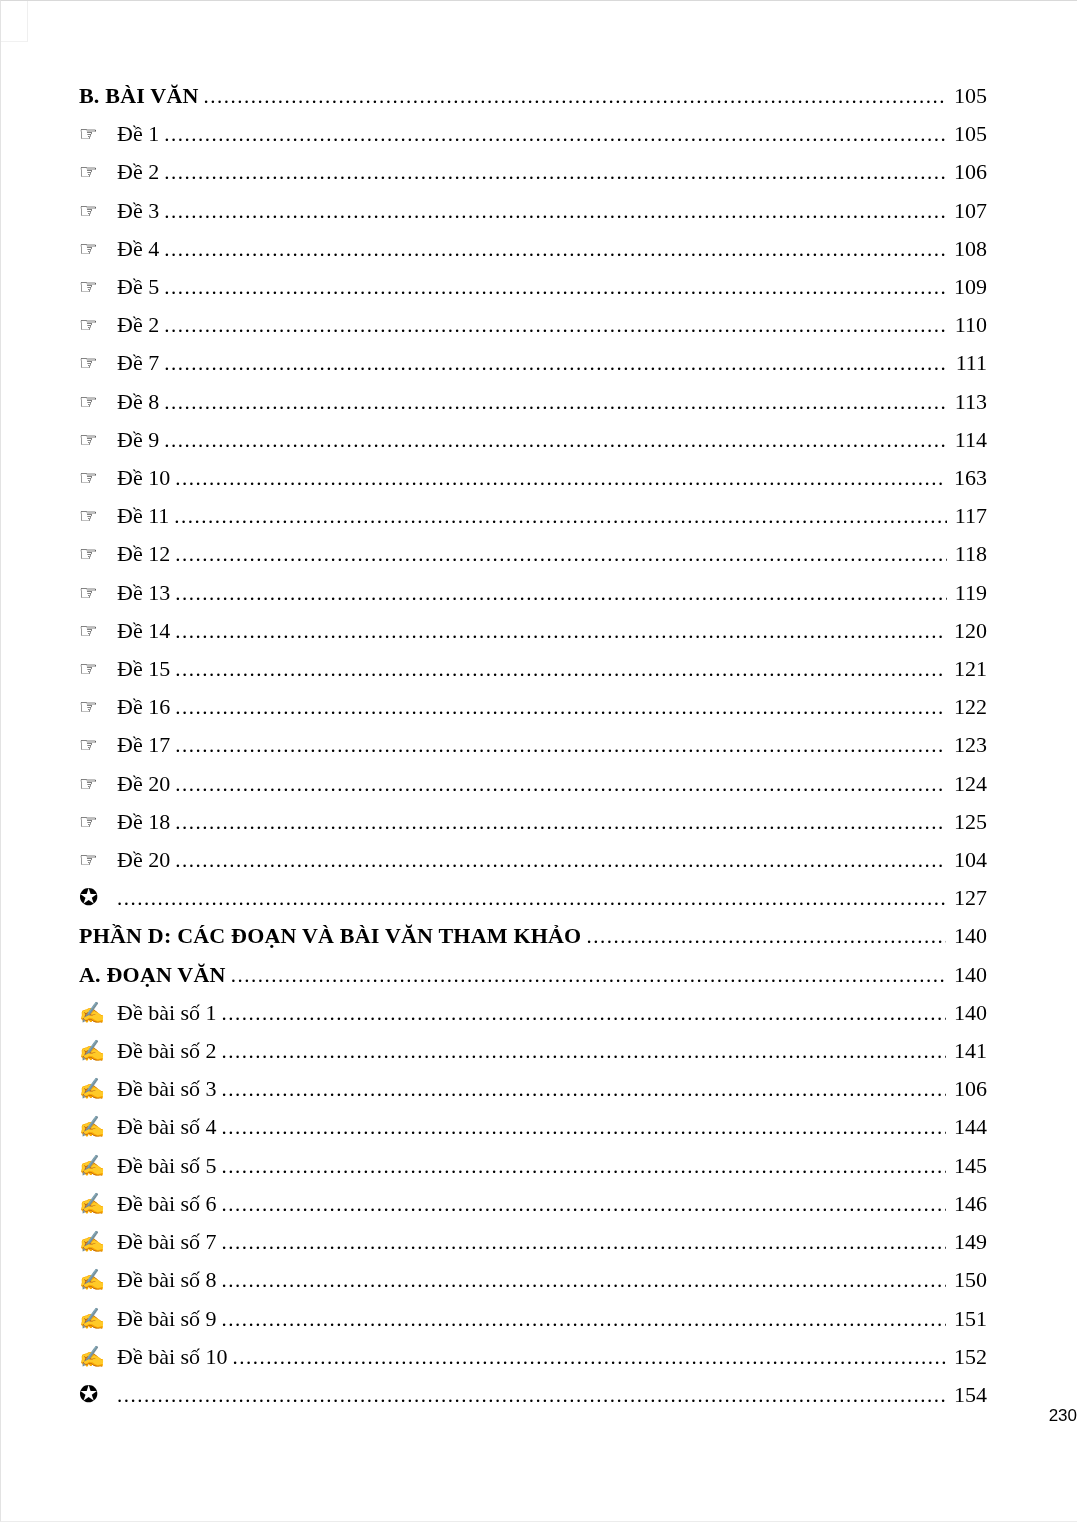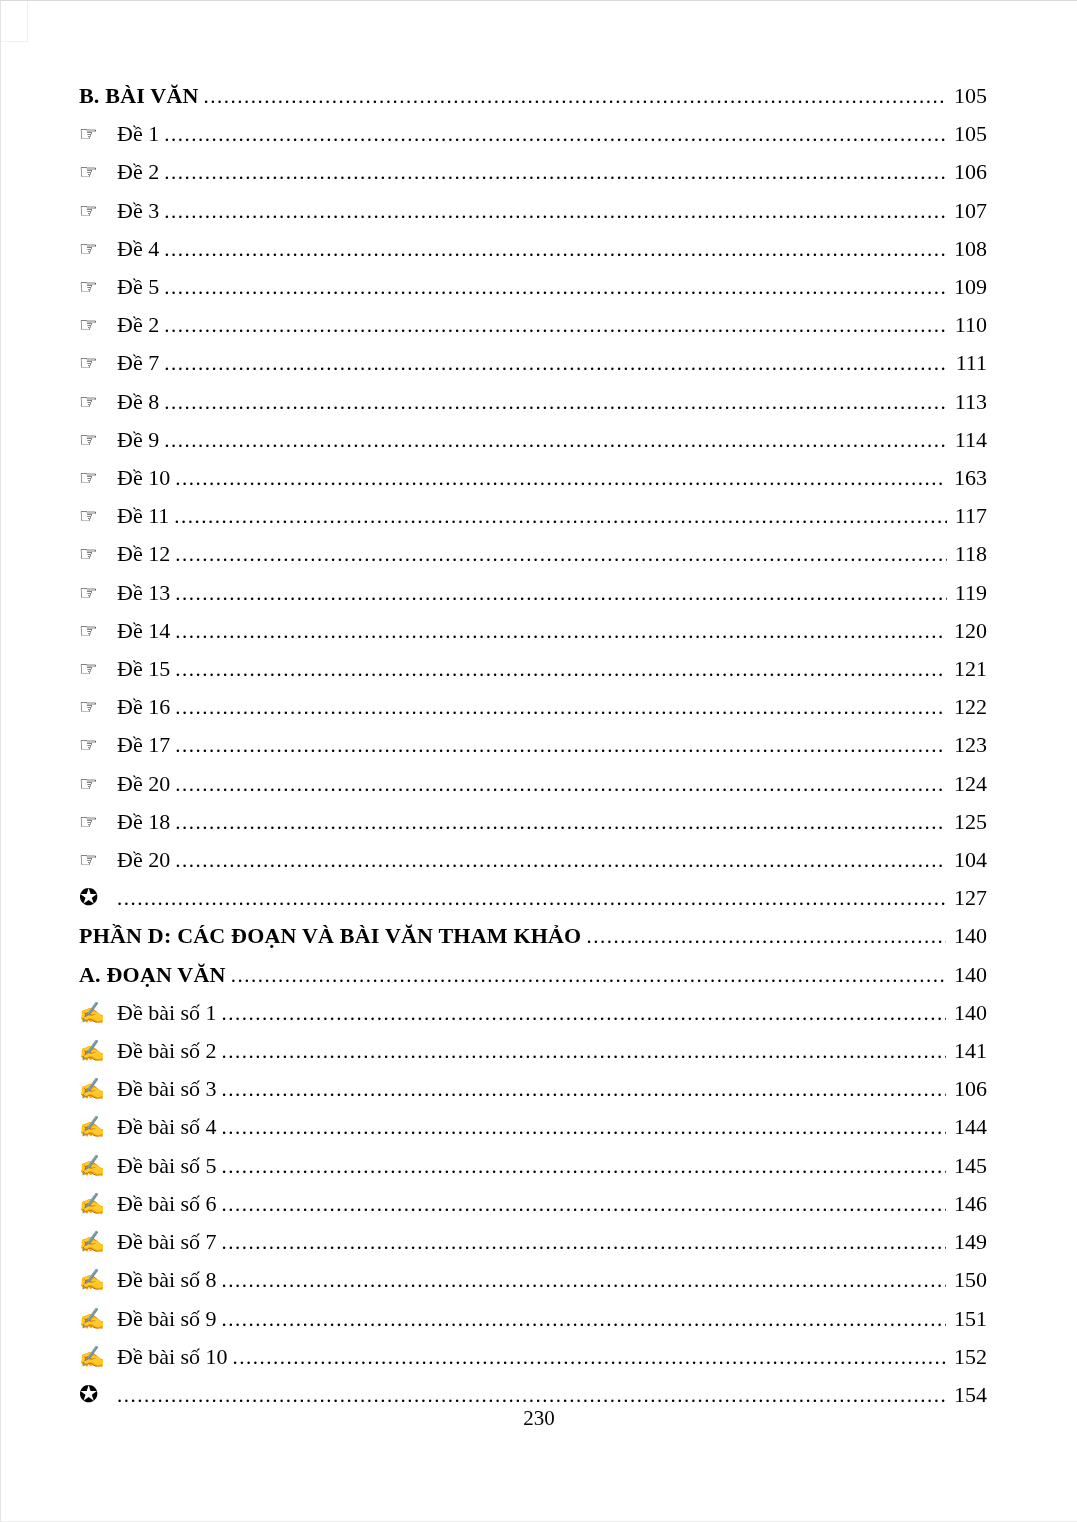--- a/index.html
+++ b/index.html
@@ -73,23 +73,23 @@
   .pagenum {
     flex: 0 0 auto;
     padding-left: 5px;
     text-align: right;
   }
   .footer {
     position: absolute;
     left: 0;
     right: 0;
     top: 1405px;
-    text-align: center;
-    font-size: 21px;
-    font-family: Liberation Serif, serif;
+    text-align: right;
+    font-size: 17px;
+    font-family: Liberation Sans, sans-serif;
   }
 </style>
 </head>
 <body>
 
 <div class="page">
   <div class="scan-corner"></div>
 
   <div class="toc">
       <div class="row bold">

